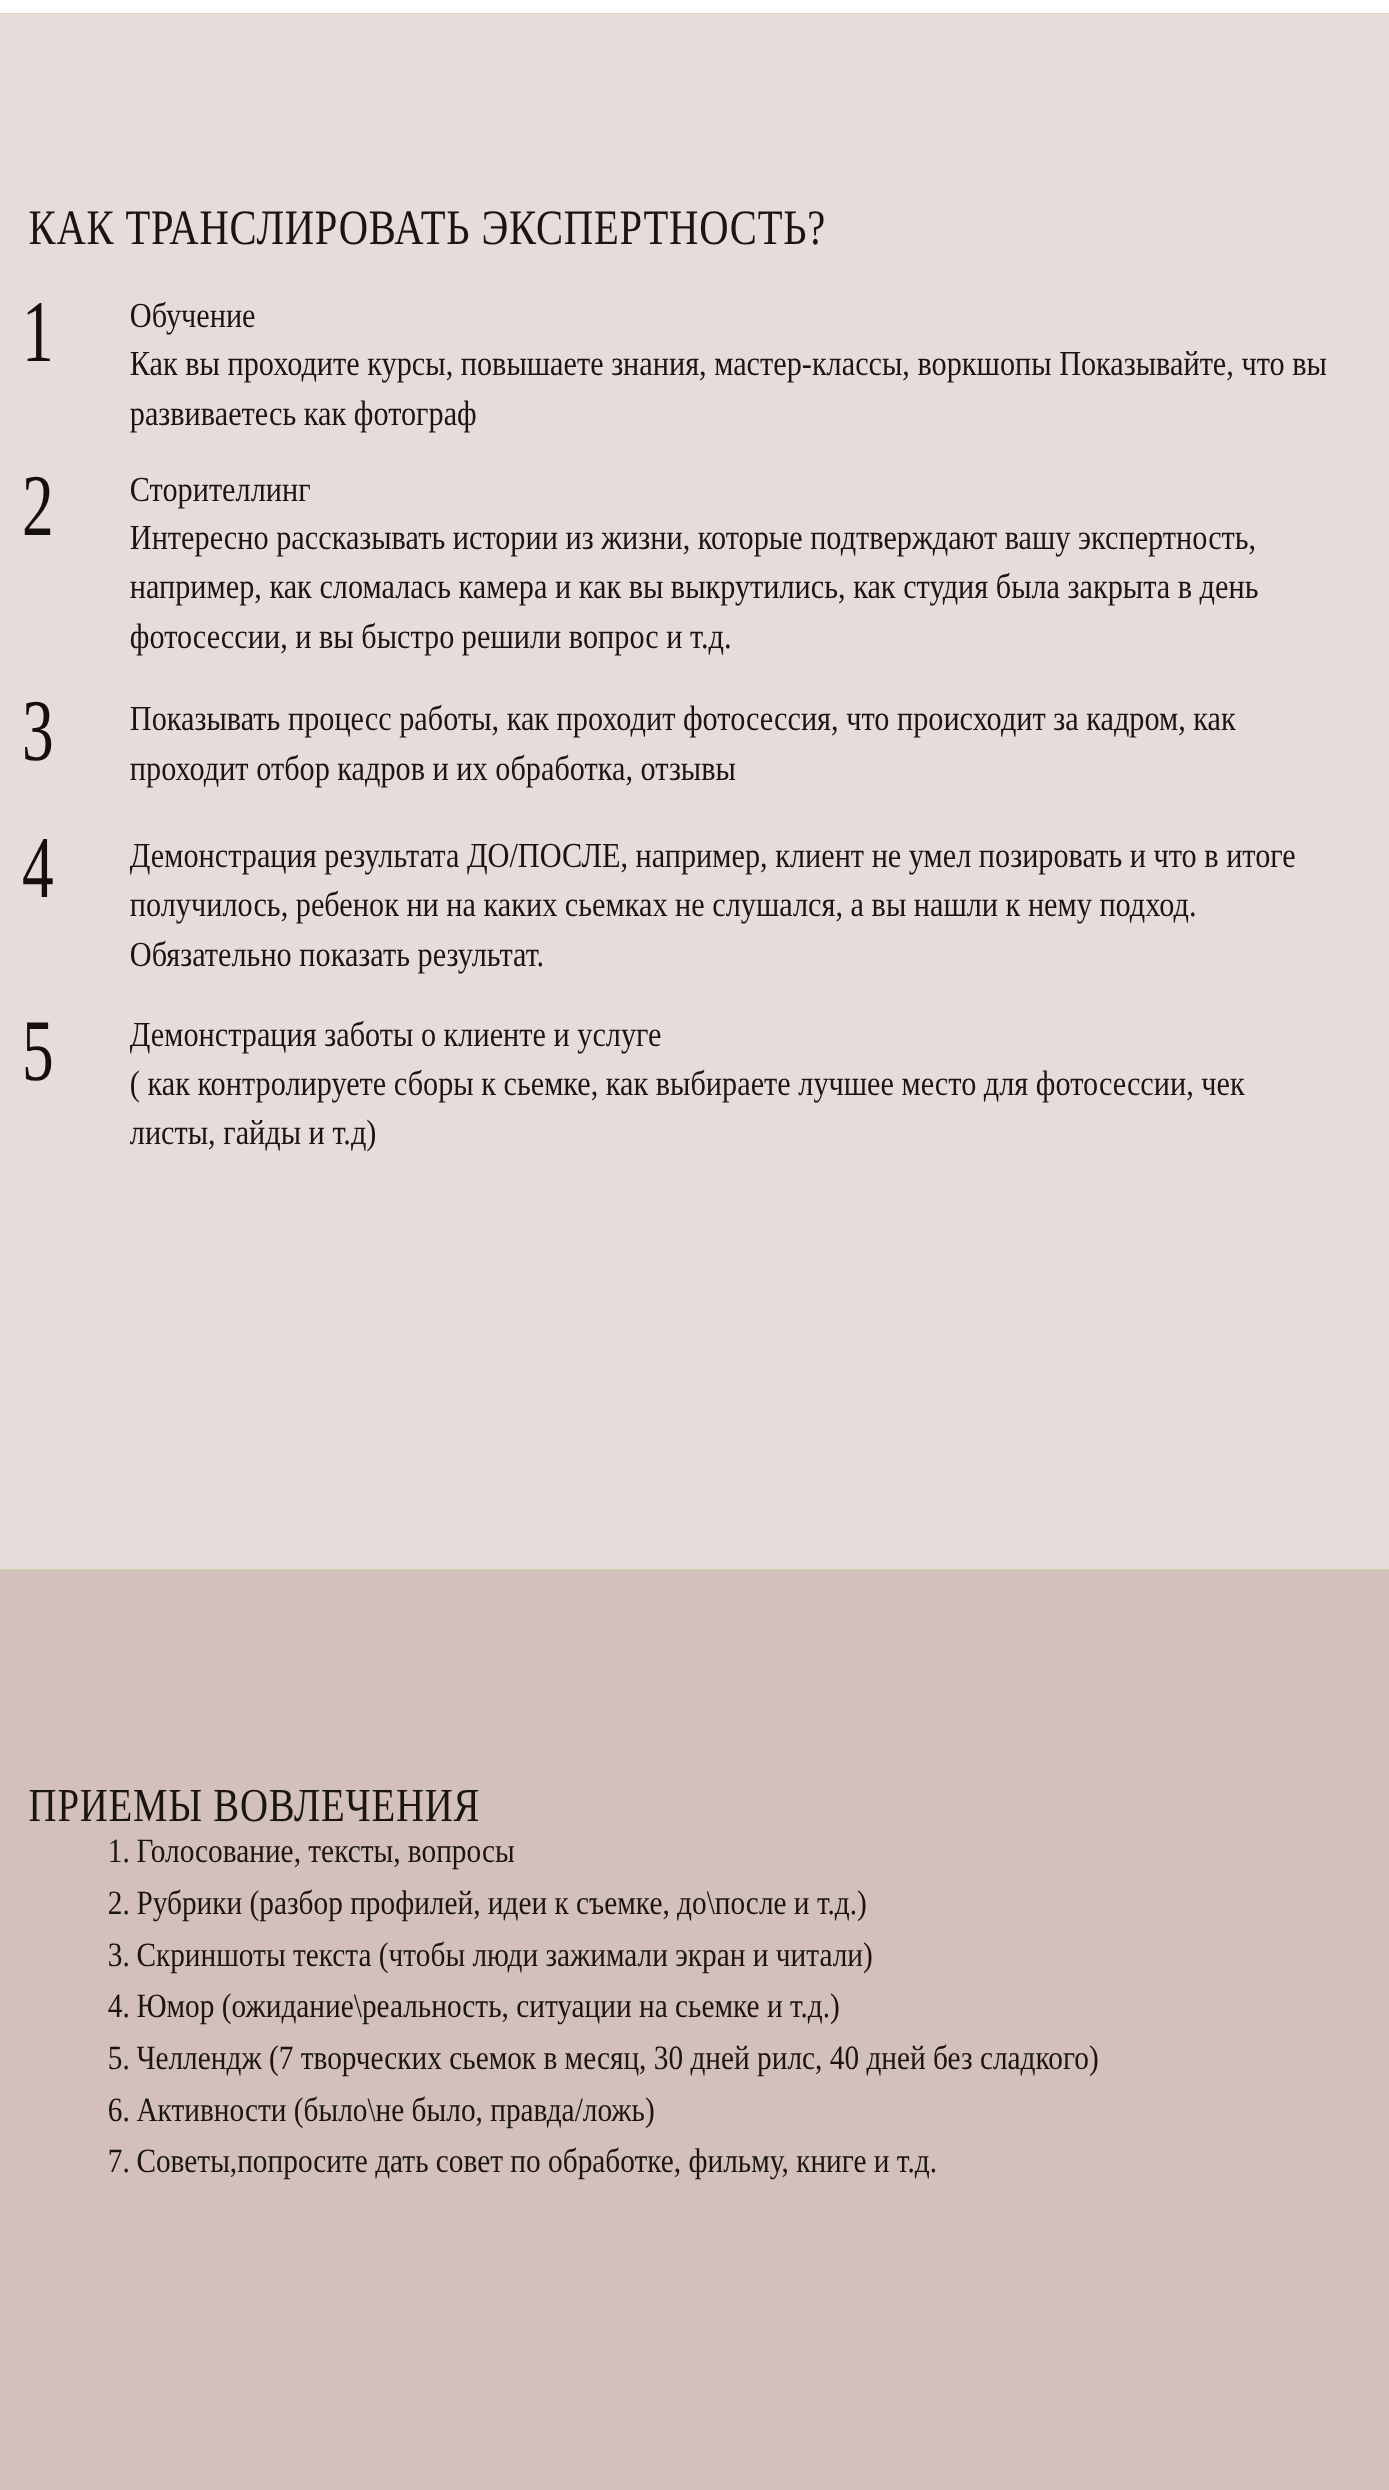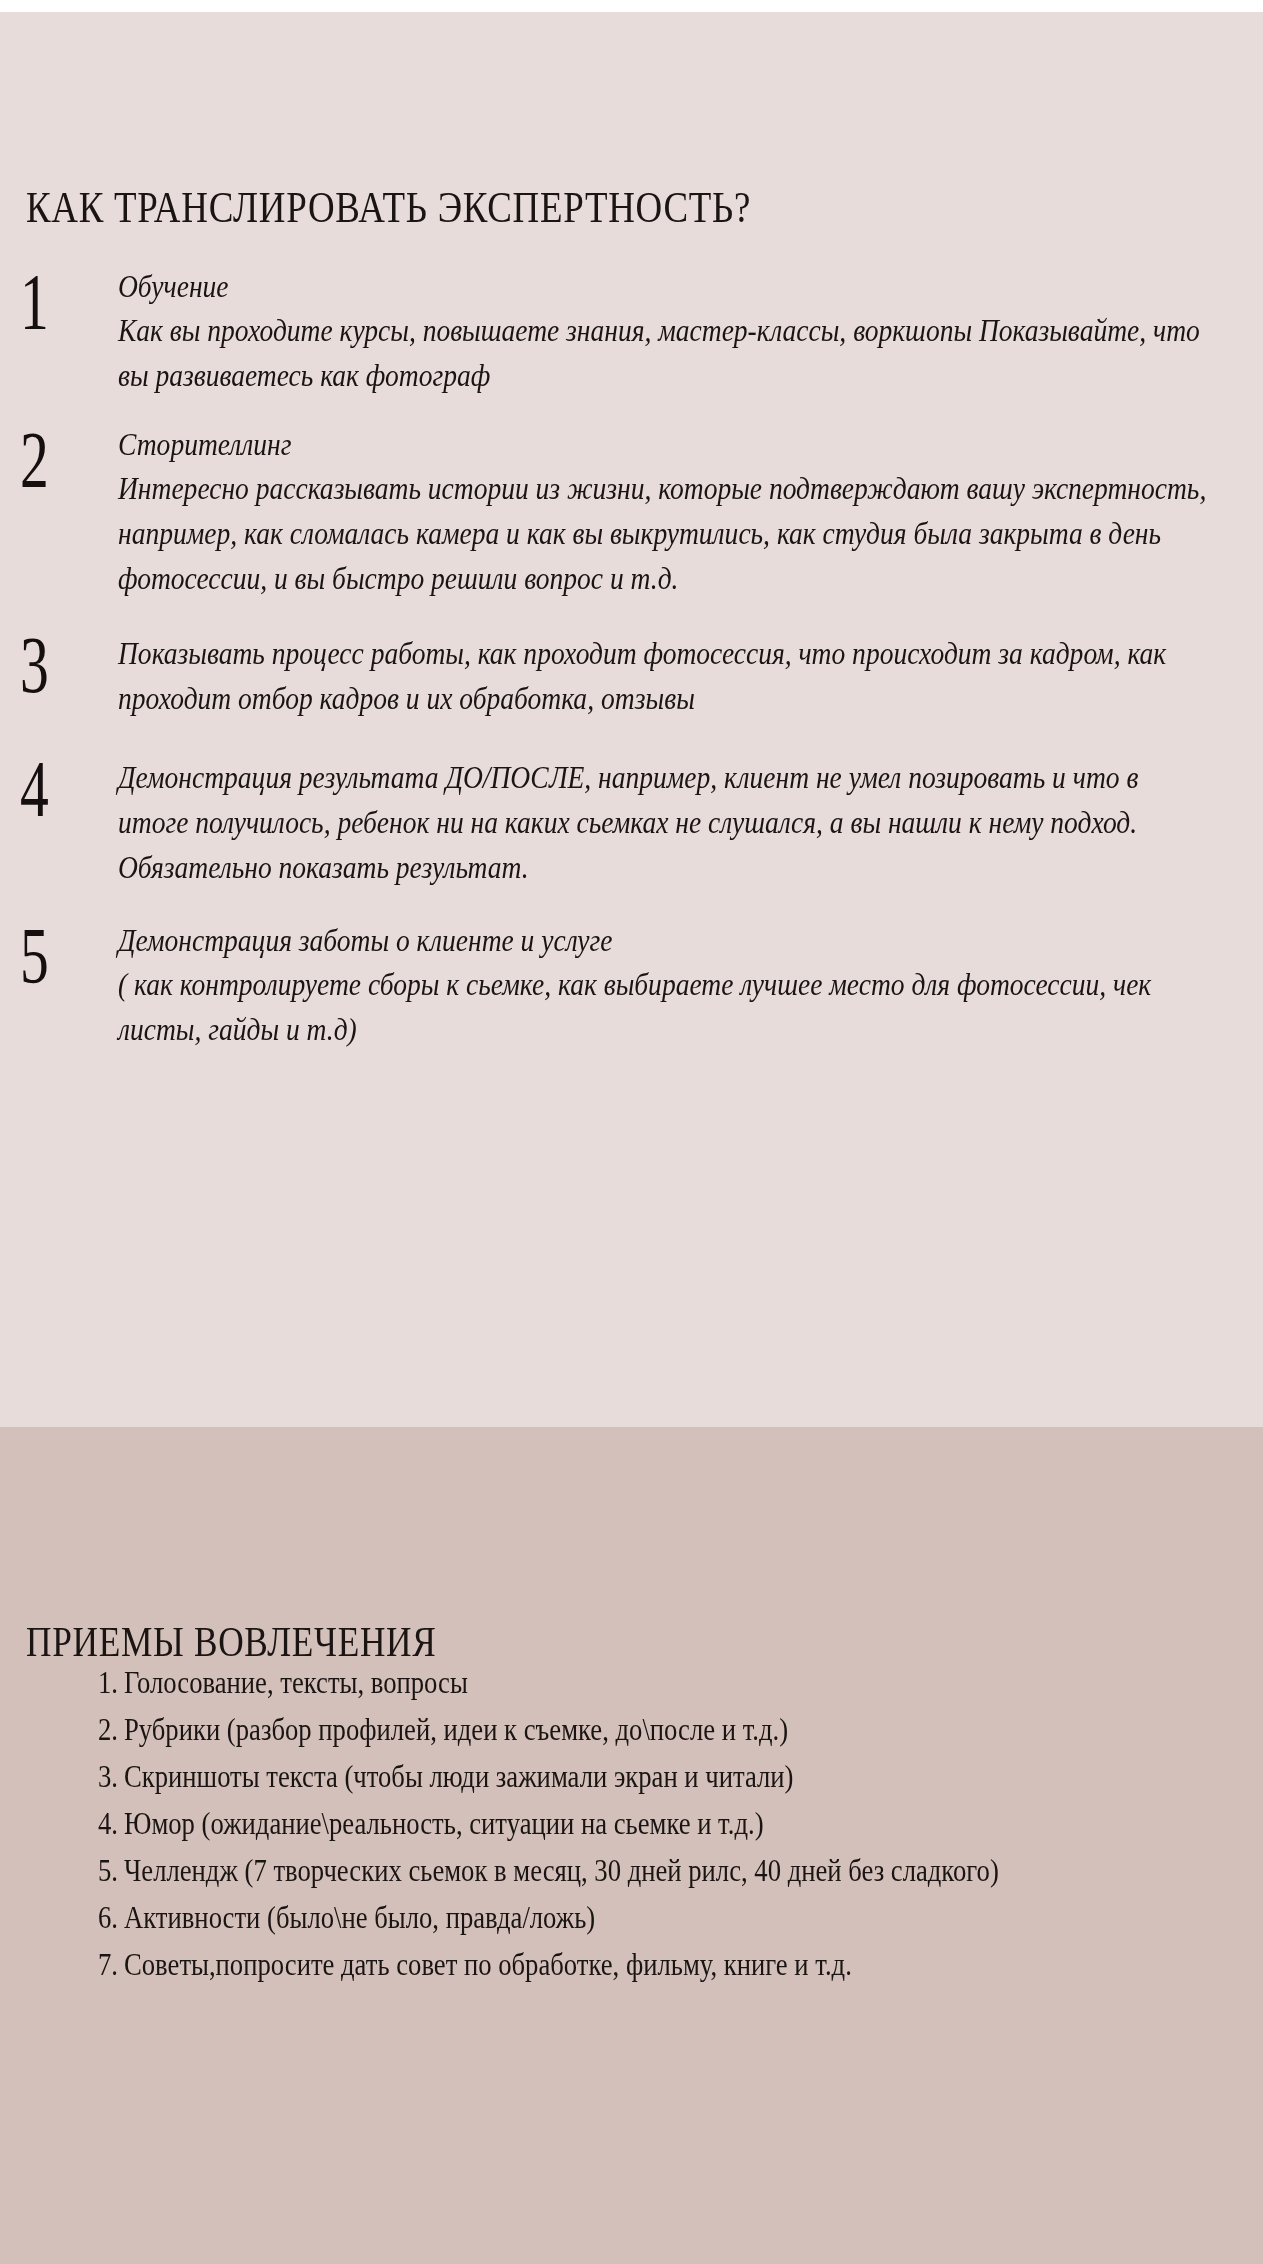--- a/index.html
+++ b/index.html
@@ -90,21 +90,20 @@
     font-family: "Liberation Serif", "DejaVu Serif", serif;
     font-size: 80px;
     line-height: 76px;
     font-weight: 400;
     transform: scaleX(0.72);
     transform-origin: left top;
   }
   .step-body {
     margin-left: 118px;
     padding-right: 46px;
-    font-style: italic;
   }
   .step-lead {
     color: #1a1413;
     font-size: 32px;
     line-height: 44px;
     transform: scaleX(0.86);
     transform-origin: left top;
     white-space: nowrap;
   }
   .step-text {

